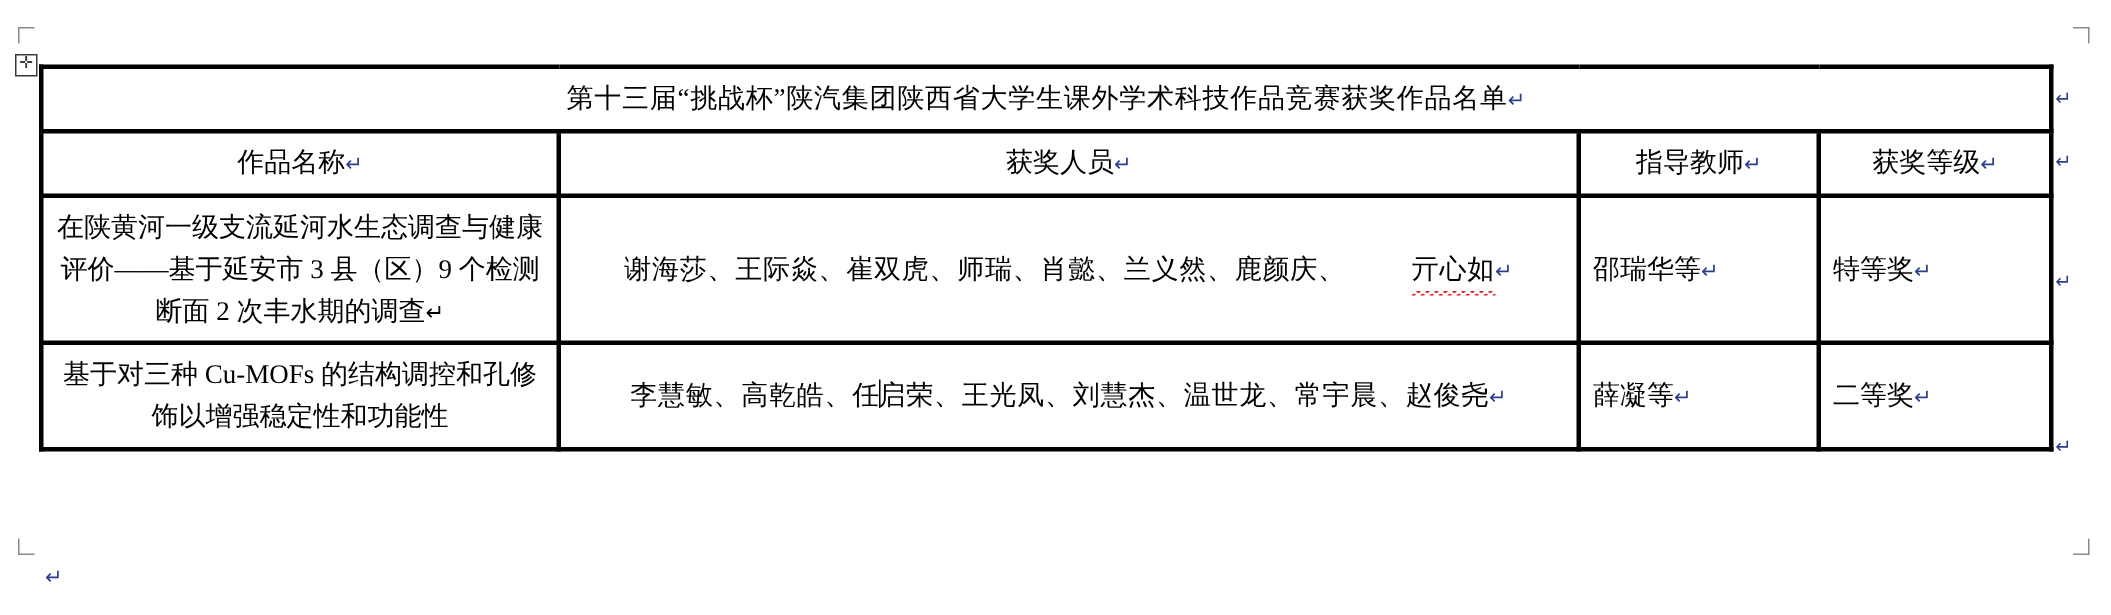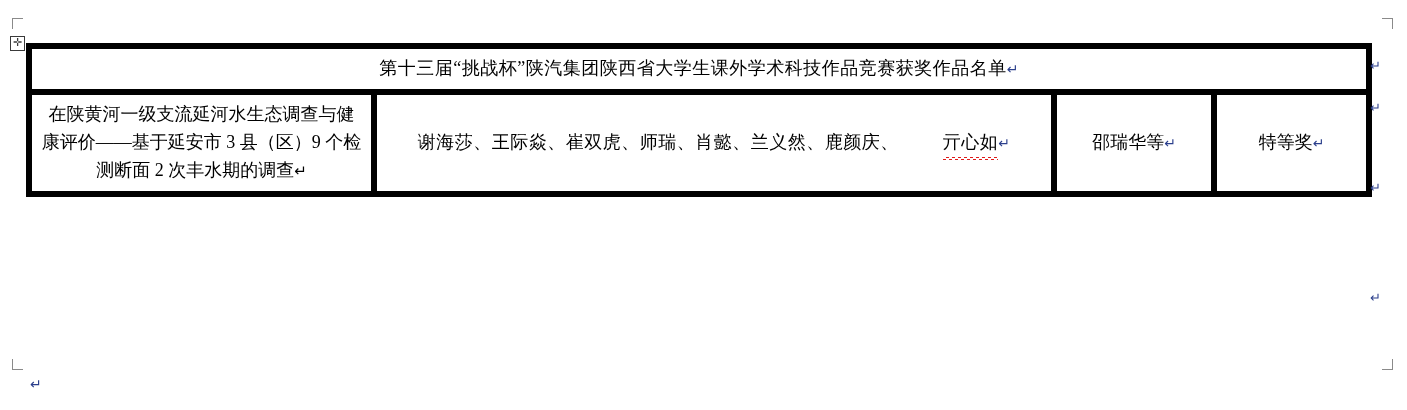--- a/index.html
+++ b/index.html
@@ -56,21 +56,21 @@
 
   .doc-table {
     position: absolute;
     top: 43px;
     left: 26px;
     width: 1340px;
     border-collapse: collapse;
     table-layout: fixed;
   }
   .doc-table td {
-    border: 6px solid #000000;
+    border: 3px solid #000000;
     padding: 6px 8px;
     vertical-align: middle;
     font-size: 18px;
     line-height: 1.55;
   }
   .title-cell {
     text-align: center;
     font-size: 19px;
     padding: 9px 8px 10px 8px;
     letter-spacing: 0.5px;
@@ -78,21 +78,21 @@
   .header-cell {
     text-align: center;
     font-size: 18px;
     padding: 7px 8px 8px 8px;
   }
   .col-name   { width: 345px; }
   .col-people { width: 680px; }
   .col-teacher{ width: 160px; }
   .col-award  { width: 155px; }
 
-  .cell-center { text-align: center; }
+  .cell-center { }
   .cell-work {
     text-align: center;
     padding: 12px 14px;
     margin-left: 29px;
   }
   .cell-people {
     text-align: center;
     padding: 14px 10px;
     letter-spacing: 0.5px;
   }
@@ -164,31 +164,59 @@
     <col class="col-teacher">
     <col class="col-award">
   </colgroup>
   <tbody>
     <tr>
       <td class="title-cell" colspan="4">
         <span>第十三届“挑战杯”陕汽集团陕西省大学生课外学术科技作品竞赛获奖作品名单</span><span class="pilcrow">↵</span>
       </td>
     </tr>
     <tr>
+      <td class="header-cell">
+        <span>作品名称</span><span class="pilcrow">↵</span>
+      </td>
+      <td class="header-cell">
+        <span>获奖人员</span><span class="pilcrow">↵</span>
+      </td>
+      <td class="header-cell">
+        <span>指导教师</span><span class="pilcrow">↵</span>
+      </td>
+      <td class="header-cell">
+        <span>获奖等级</span><span class="pilcrow">↵</span>
+      </td>
+    </tr>
+    <tr>
       <td class="cell-work">
         <span>在陕黄河一级支流延河水生态调查与健康评价——基于延安市 3 县（区）9 个检测断面 2 次丰水期的调查</span><span class="pilcrow-black">↵</span>
       </td>
       <td class="cell-people">
         <span>谢海莎、王际焱、崔双虎、师瑞、肖懿、兰义然、鹿颜庆、</span><span class="spell">亓心如</span><span class="pilcrow">↵</span>
       </td>
       <td class="cell-center">
         <span>邵瑞华等</span><span class="pilcrow">↵</span>
       </td>
       <td class="cell-center">
         <span>特等奖</span><span class="pilcrow">↵</span>
+      </td>
+    </tr>
+    <tr>
+      <td class="cell-work">
+        <span>基于对三种 Cu-MOFs 的结构调控和孔修饰以增强稳定性和功能性</span>
+      </td>
+      <td class="cell-people">
+        <span>李慧敏、高乾皓、任</span><span class="caret"></span><span>启荣、王光凤、刘慧杰、温世龙、常宇晨、赵俊尧</span><span class="pilcrow">↵</span>
+      </td>
+      <td class="cell-center">
+        <span>薛凝等</span><span class="pilcrow">↵</span>
+      </td>
+      <td class="cell-center">
+        <span>二等奖</span><span class="pilcrow">↵</span>
       </td>
     </tr>
   </tbody>
 </table>
 
 <div class="row-mark" style="top:58px;">↵</div>
 <div class="row-mark" style="top:100px;">↵</div>
 <div class="row-mark" style="top:180px;">↵</div>
 <div class="row-mark" style="top:290px;">↵</div>
 

